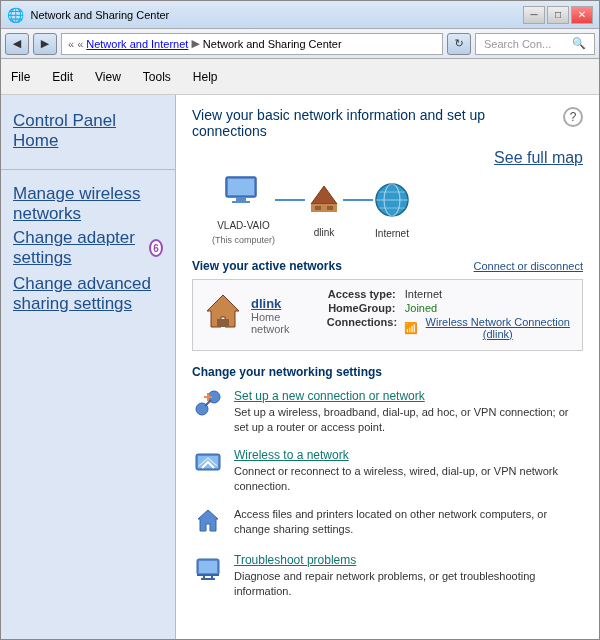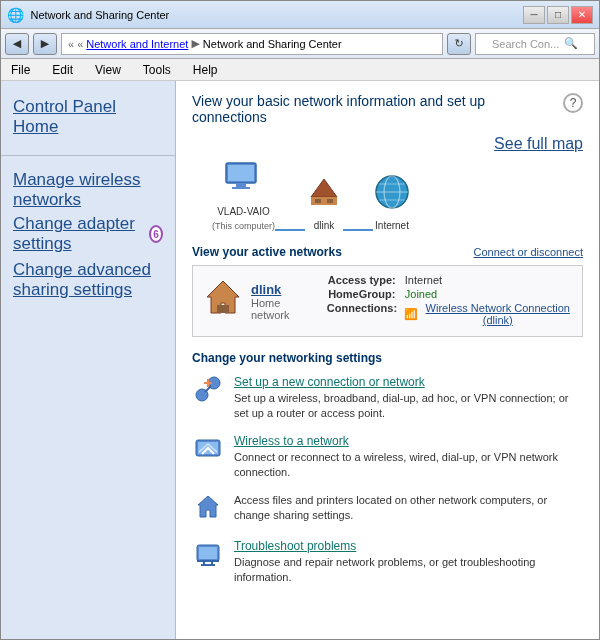--- a/index.html
+++ b/index.html
@@ -89,30 +89,30 @@
     }
     .address-path .breadcrumb-sep { color: #666; margin: 0 3px; }
     .address-path .crumb-link { color: #00f; text-decoration: underline; cursor: pointer; }
     .search-box {
       width: 120px;
       height: 22px;
       border: 1px solid #aaa;
       background: #fff;
       display: flex;
       align-items: center;
-      padding: 0 16px;
+      padding: 0 8px;
       gap: 3px;
       font-size: 11px;
       color: #999;
     }
 
     
     .menu-bar {
       background: #f0f0f0;
-      height: 22px;
+      height: 36px;
       display: flex;
       align-items: center;
       padding: 8px 6px;
       border-bottom: 1px solid #ccc;
       gap: 14px;
     }
     .menu-item {
       font-size: 12px;
       cursor: pointer;
       padding: 2px 4px;
@@ -203,21 +203,21 @@
     .see-full-map {
       color: #1f4e8c;
       text-decoration: underline;
       cursor: pointer;
       font-size: 16px;
     }
 
     
     .network-map {
       display: flex;
-      align-items: flex-end;
+      align-items: center;
       justify-content: flex-start;
       gap: 0;
       margin: 8px 0 14px 0;
       padding-left: 20px;
     }
     .map-item {
       display: flex;
       flex-direction: column;
       align-items: center;
       gap: 4px;

